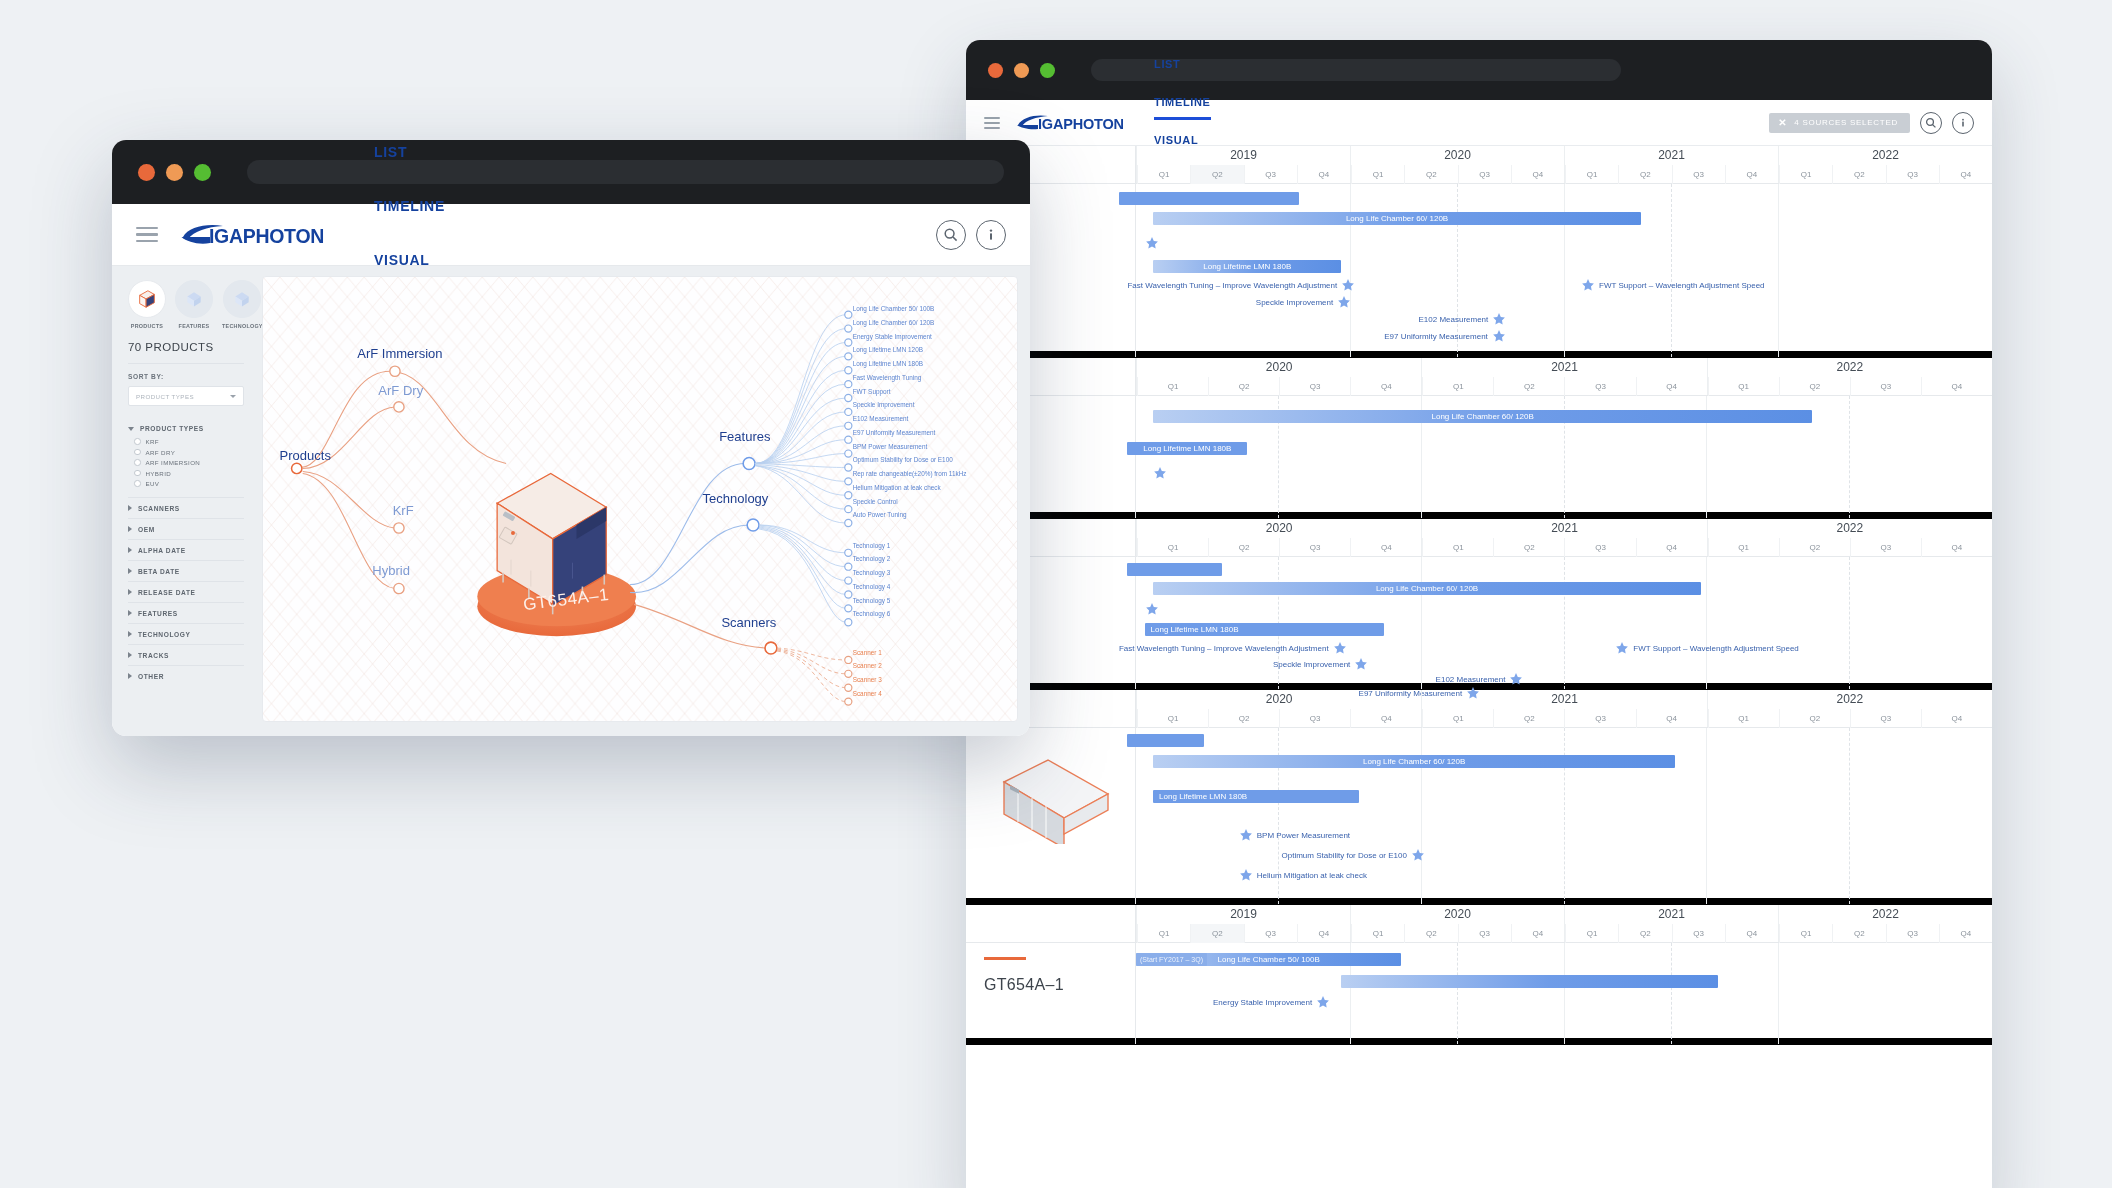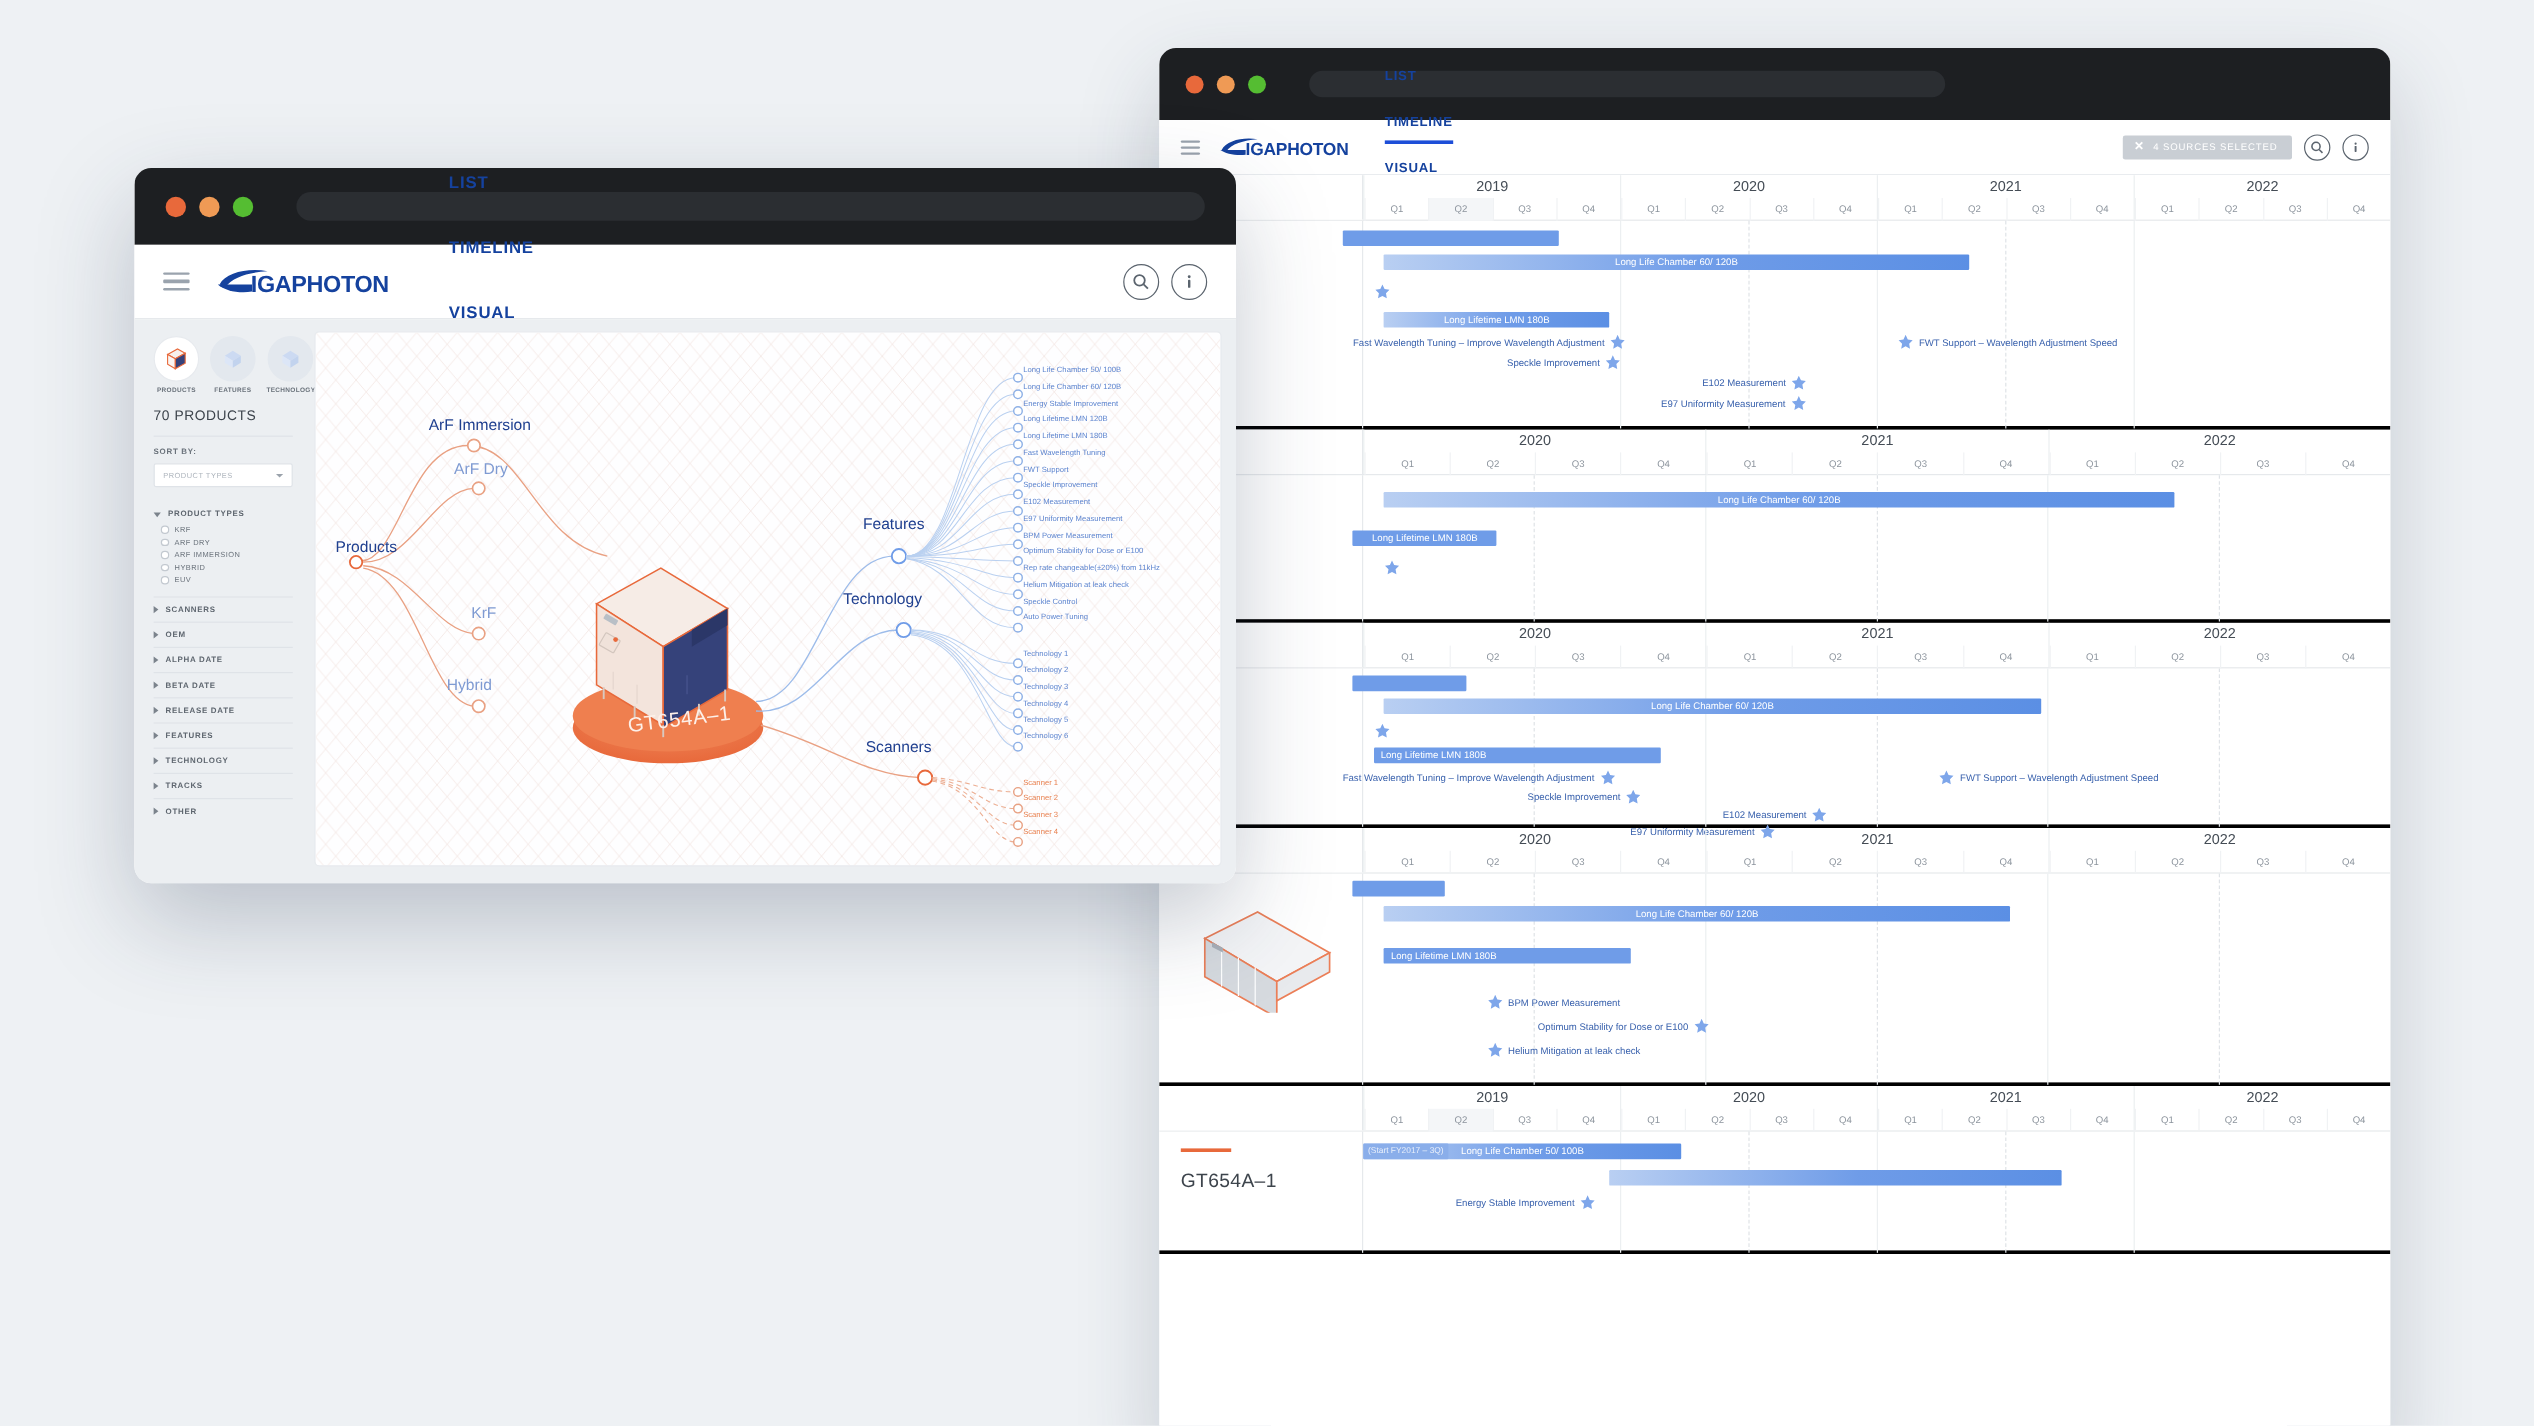--- a/index.html
+++ b/index.html
@@ -57,21 +57,21 @@
     white-space: nowrap; cursor: pointer;
   }
   .chip-x { font-size: 10px; font-weight: 700; line-height: 1; }
   .round-icon {
     width: 22px; height: 22px; border-radius: 50%; border: 1.4px solid #5b646e;
     display: flex; align-items: center; justify-content: center; color: #5b646e; cursor: pointer;
   }
 
   
   .tl-body { background: #fff; position: relative; }
-  .tl-band { position: relative; border-bottom: 3px solid #000000; }
+  .tl-band { position: relative; border-bottom: 7px solid #000000; }
   .tl-head { display: flex; height: 38px; border-bottom: 1px solid #e6e9ec; }
   .tl-sidecell { width: 170px; flex: 0 0 170px; border-right: 1px solid #e6e9ec; background: #fff; }
   .tl-years { flex: 1; display: flex; }
   .tl-year {
     flex: 1; display: flex; flex-direction: column; border-left: 1px solid #eceff1;
   }
   .tl-year > .yr {
     height: 19px; text-align: center; font-size: 12px; color: #444c55; line-height: 19px;
   }
   .tl-qs { display: flex; height: 19px; }

